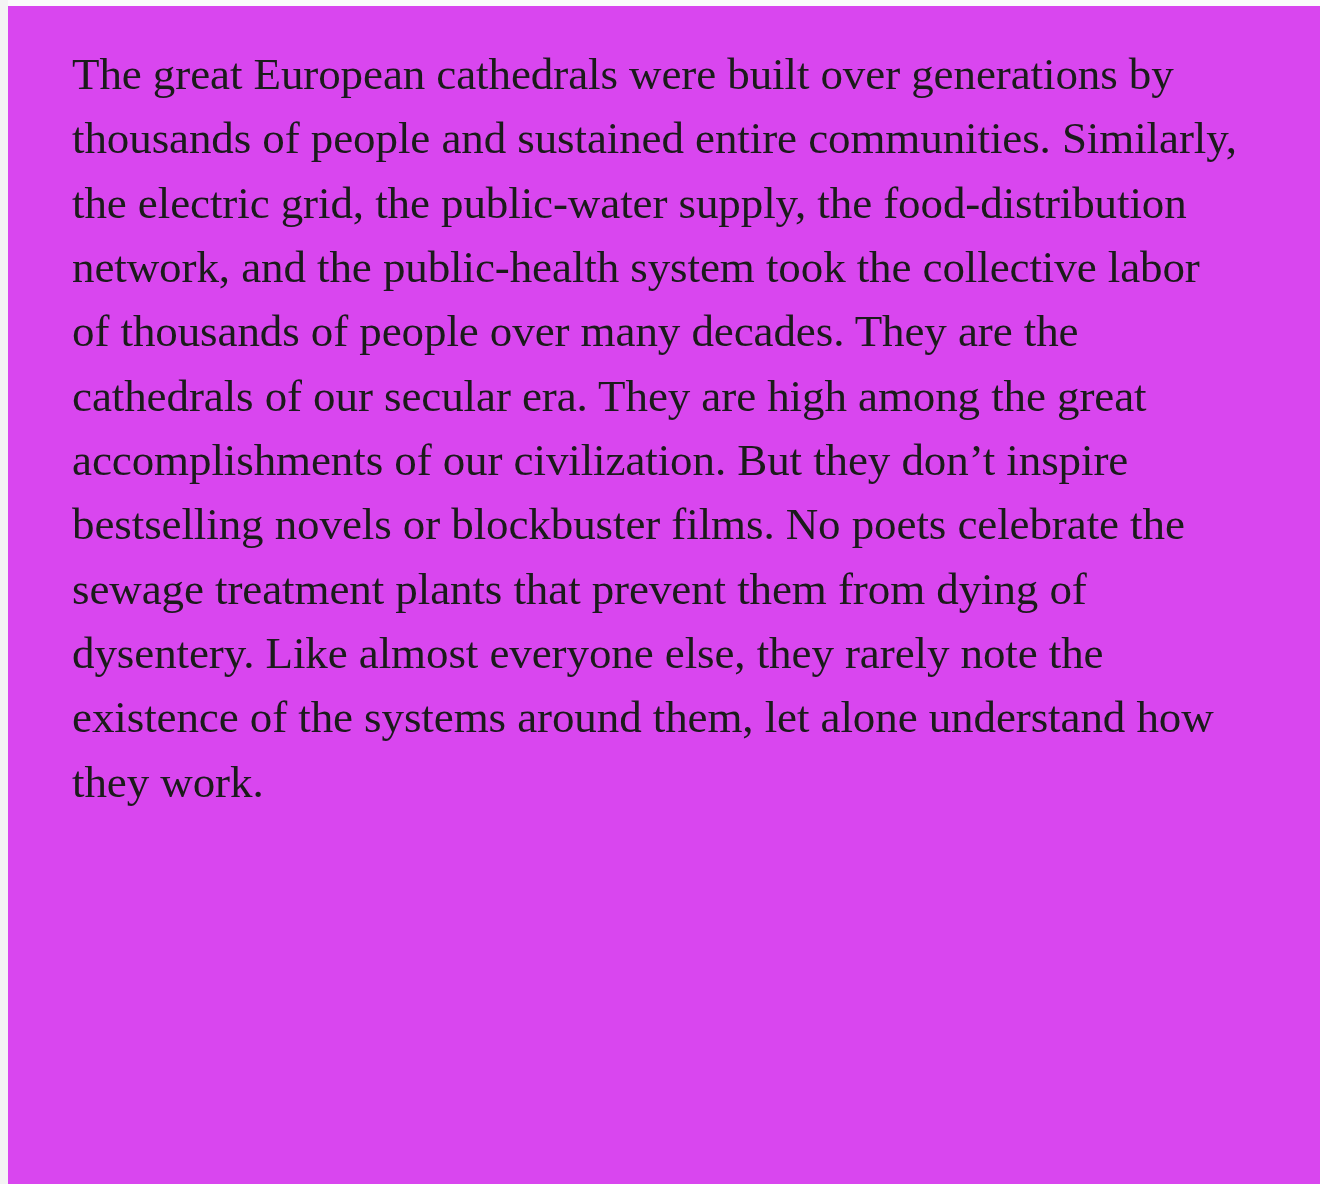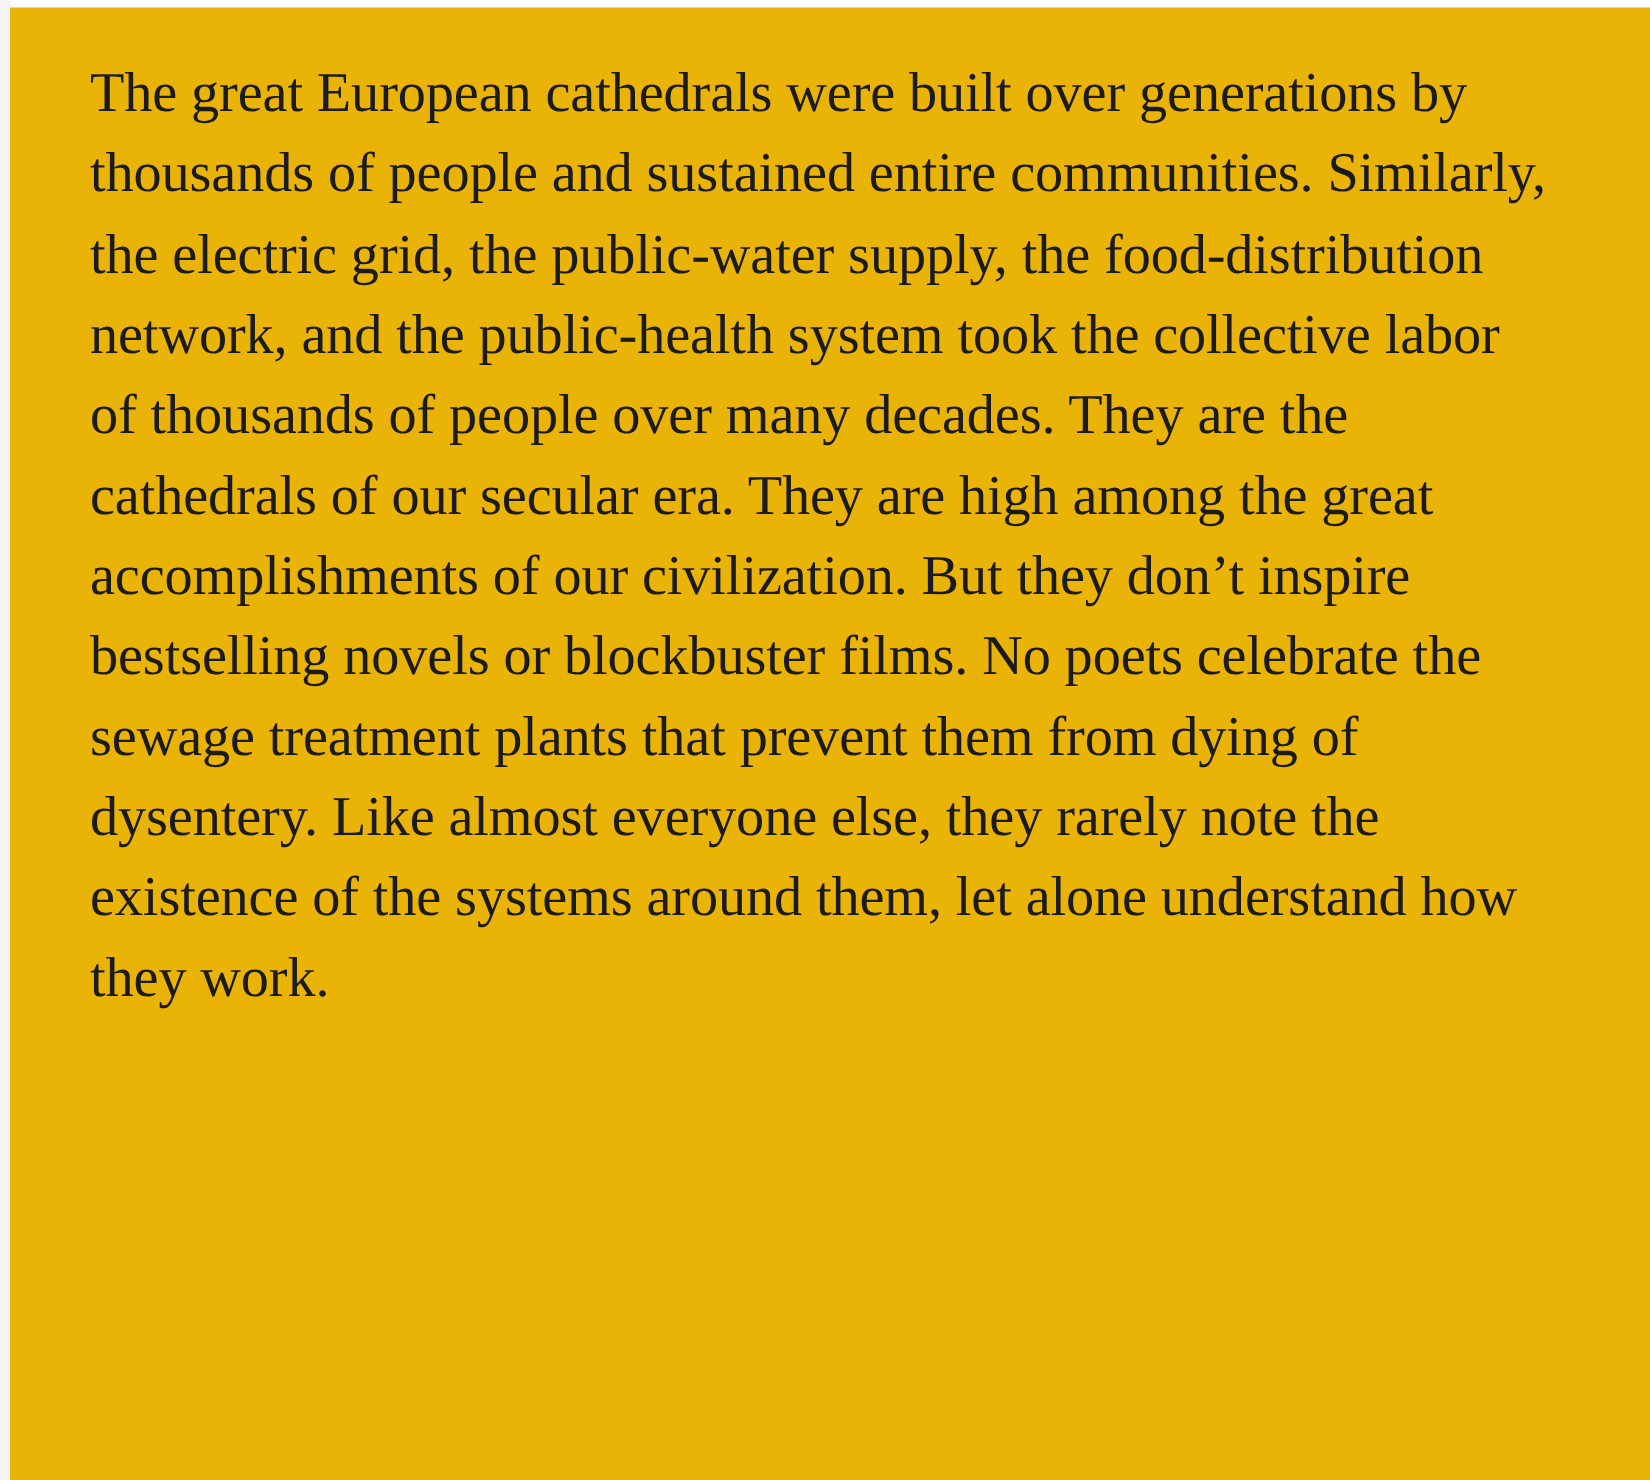--- a/index.html
+++ b/index.html
@@ -10,21 +10,21 @@
   body {
     width: 1320px;
     min-height: 1184px;
     font-family: "Liberation Serif", "DejaVu Serif", serif;
     color: #1a1a1a;
   }
   .page {
     position: relative;
     width: 1320px;
     min-height: 1184px;
-    background: #eab308;
+    background: #d946ef;
     box-sizing: border-box;
   }
   .left-gutter {
     position: absolute;
     left: 0;
     top: 0;
     bottom: 0;
     width: 8px;
     background: #f4f4f4;
   }

